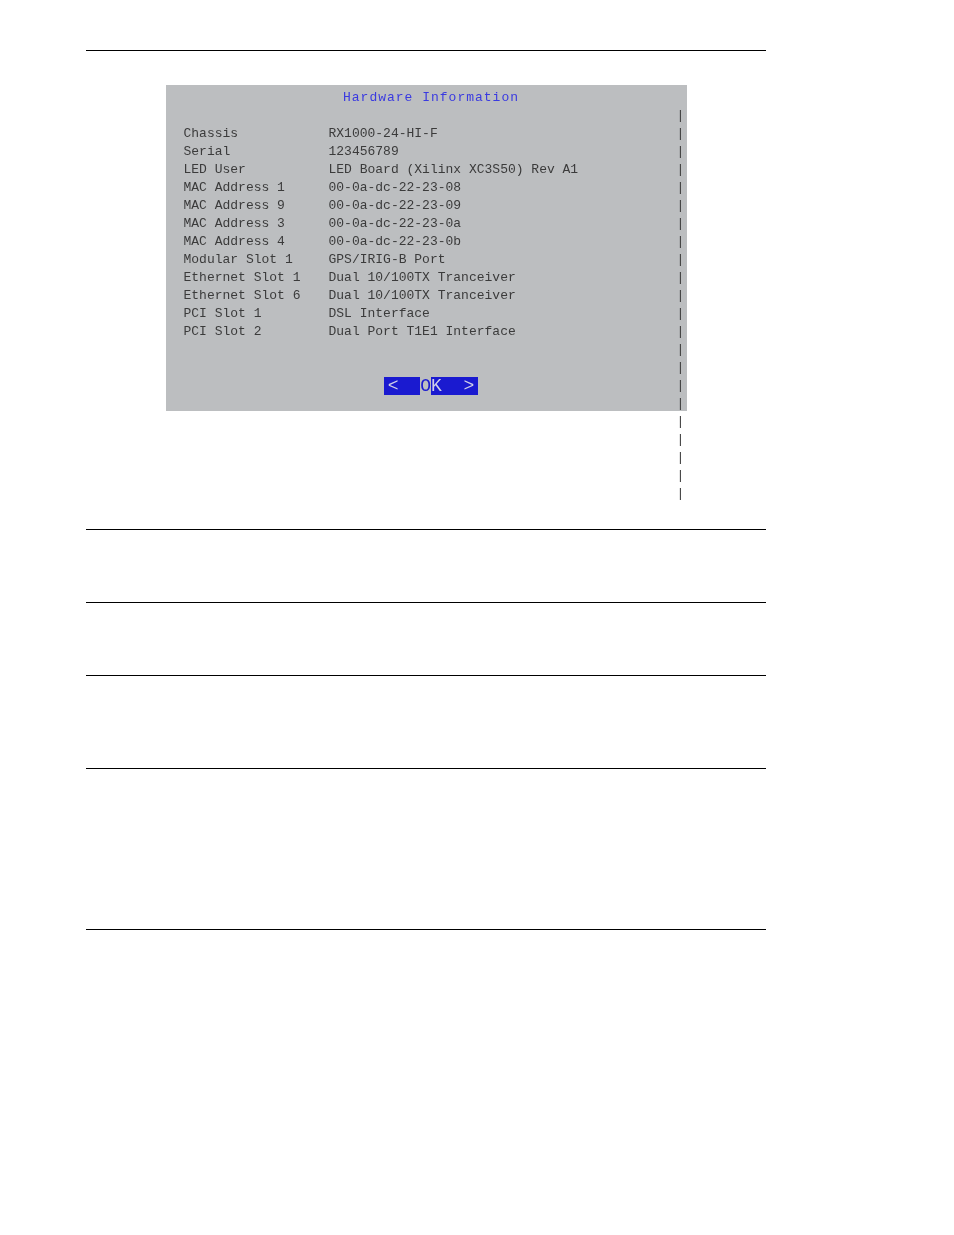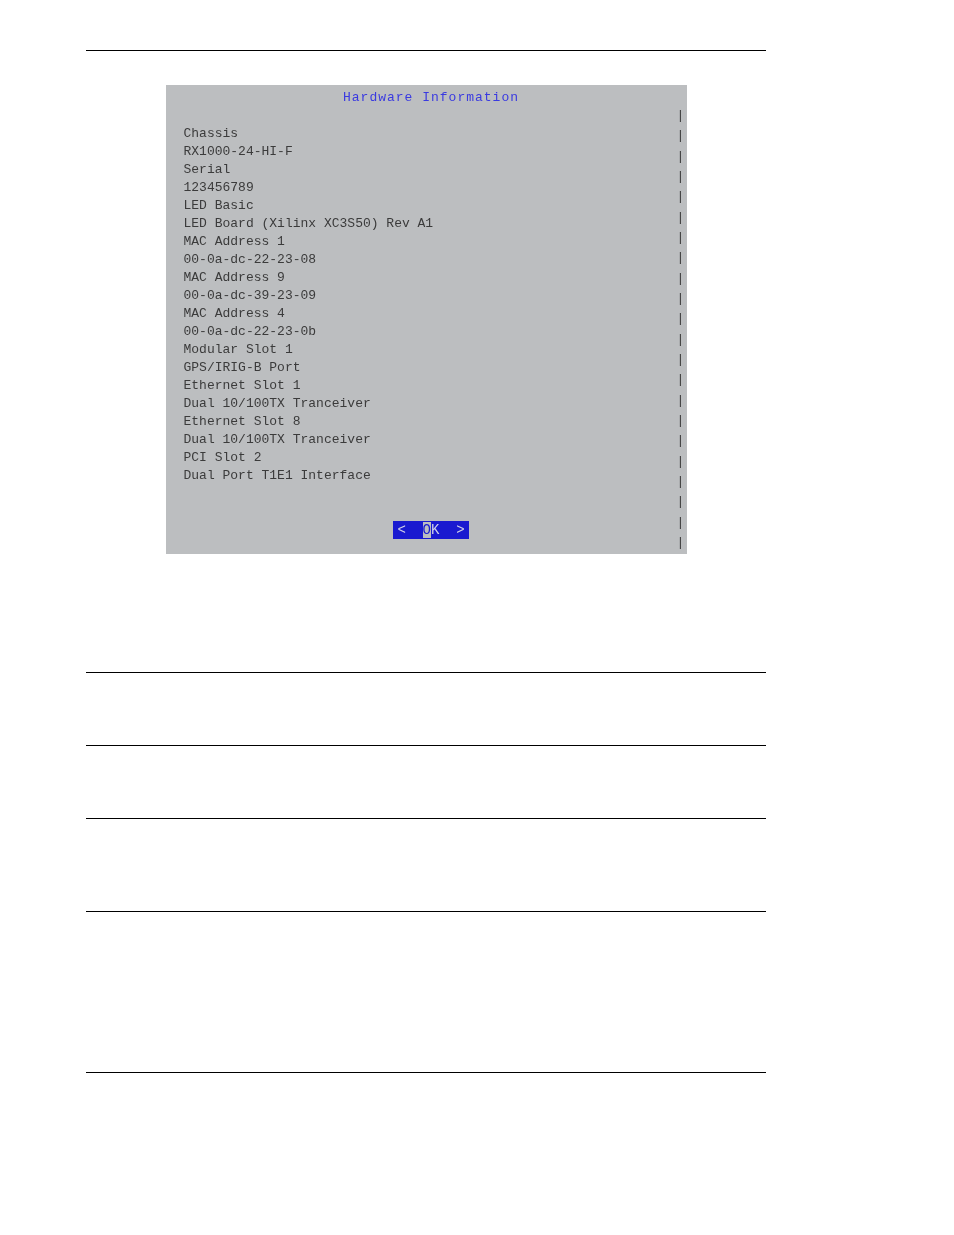--- a/index.html
+++ b/index.html
@@ -52,36 +52,35 @@
   }
   .term-title {
     text-align: center;
     color: #3a3ae0;
     padding-top: 4px;
     letter-spacing: 1px;
   }
   .kvrow {
     display: flex;
     white-space: pre;
-    flex-direction: column;
   }
   .kvlabel {
     display: inline-block;
     min-width: 145px;
   }
   .ok-row {
     text-align: center;
     margin-top: 36px;
   }
   .ok-btn {
     display: inline-block;
     background: #1a1ad0;
     color: #d0d0e8;
     font-family: "Courier New", Courier, monospace;
-    font-size: 14px;
+    font-size: 18px;
     padding: 0 4px;
     white-space: pre;
   }
   .ok-o {
     background: #bcbec0;
     color: #1a1ad0;
   }
   .right-pipes {
     position: absolute;
     right: 2px;
@@ -147,27 +146,29 @@
   <hr class="hr">
 
   <div class="screenshot-wrap">
     <div class="term">
       <div class="term-inner">
         <div class="term-title">Hardware Information</div>
         <div class="spacer"></div>
         <div id="kvrows">
             <div class="kvrow"><span class="kvlabel">Chassis</span><span>RX1000-24-HI-F</span></div>
             <div class="kvrow"><span class="kvlabel">Serial</span><span>123456789</span></div>
-            <div class="kvrow"><span class="kvlabel">LED Basic</span><span>LED Board (Xilinx XC3S50) Rev A1</span></div>
+            <div class="kvrow"><span class="kvlabel">LED User</span><span>LED Board (Xilinx XC3S50) Rev A1</span></div>
             <div class="kvrow"><span class="kvlabel">MAC Address 1</span><span>00-0a-dc-22-23-08</span></div>
-            <div class="kvrow"><span class="kvlabel">MAC Address 9</span><span>00-0a-dc-39-23-09</span></div>
+            <div class="kvrow"><span class="kvlabel">MAC Address 9</span><span>00-0a-dc-22-23-09</span></div>
+            <div class="kvrow"><span class="kvlabel">MAC Address 3</span><span>00-0a-dc-22-23-0a</span></div>
             <div class="kvrow"><span class="kvlabel">MAC Address 4</span><span>00-0a-dc-22-23-0b</span></div>
             <div class="kvrow"><span class="kvlabel">Modular Slot 1</span><span>GPS/IRIG-B Port</span></div>
             <div class="kvrow"><span class="kvlabel">Ethernet Slot 1</span><span>Dual 10/100TX Tranceiver</span></div>
-            <div class="kvrow"><span class="kvlabel">Ethernet Slot 8</span><span>Dual 10/100TX Tranceiver</span></div>
+            <div class="kvrow"><span class="kvlabel">Ethernet Slot 6</span><span>Dual 10/100TX Tranceiver</span></div>
+            <div class="kvrow"><span class="kvlabel">PCI Slot 1</span><span>DSL Interface</span></div>
             <div class="kvrow"><span class="kvlabel">PCI Slot 2</span><span>Dual Port T1E1 Interface</span></div>
           </div>
         <div class="ok-row">
           <span class="ok-btn"><span>&lt;  </span><span class="ok-o">O</span><span>K</span><span>  &gt;</span></span>
         </div>
       </div>
       <div class="right-pipes">
         <span>|</span>
           <span>|</span>
           <span>|</span>

